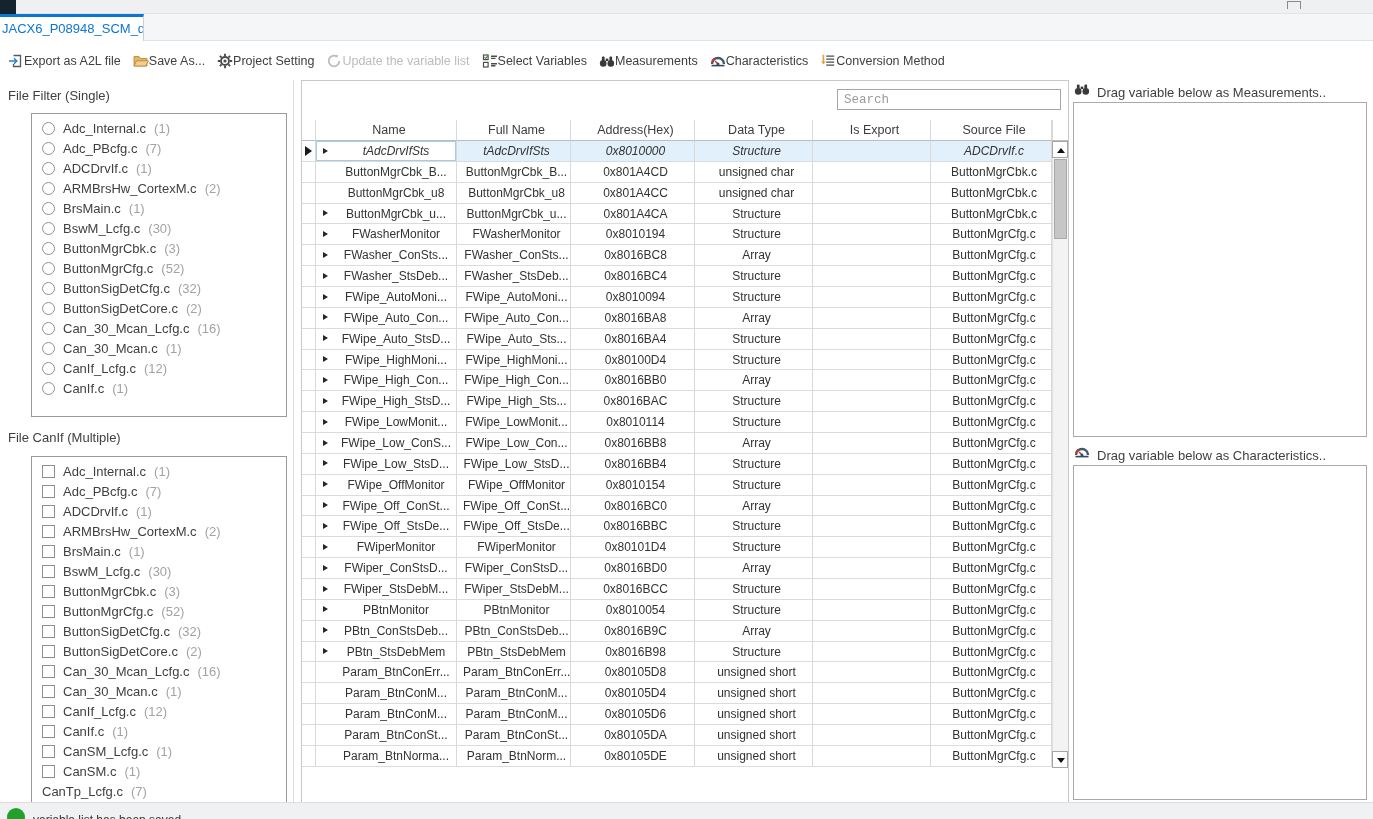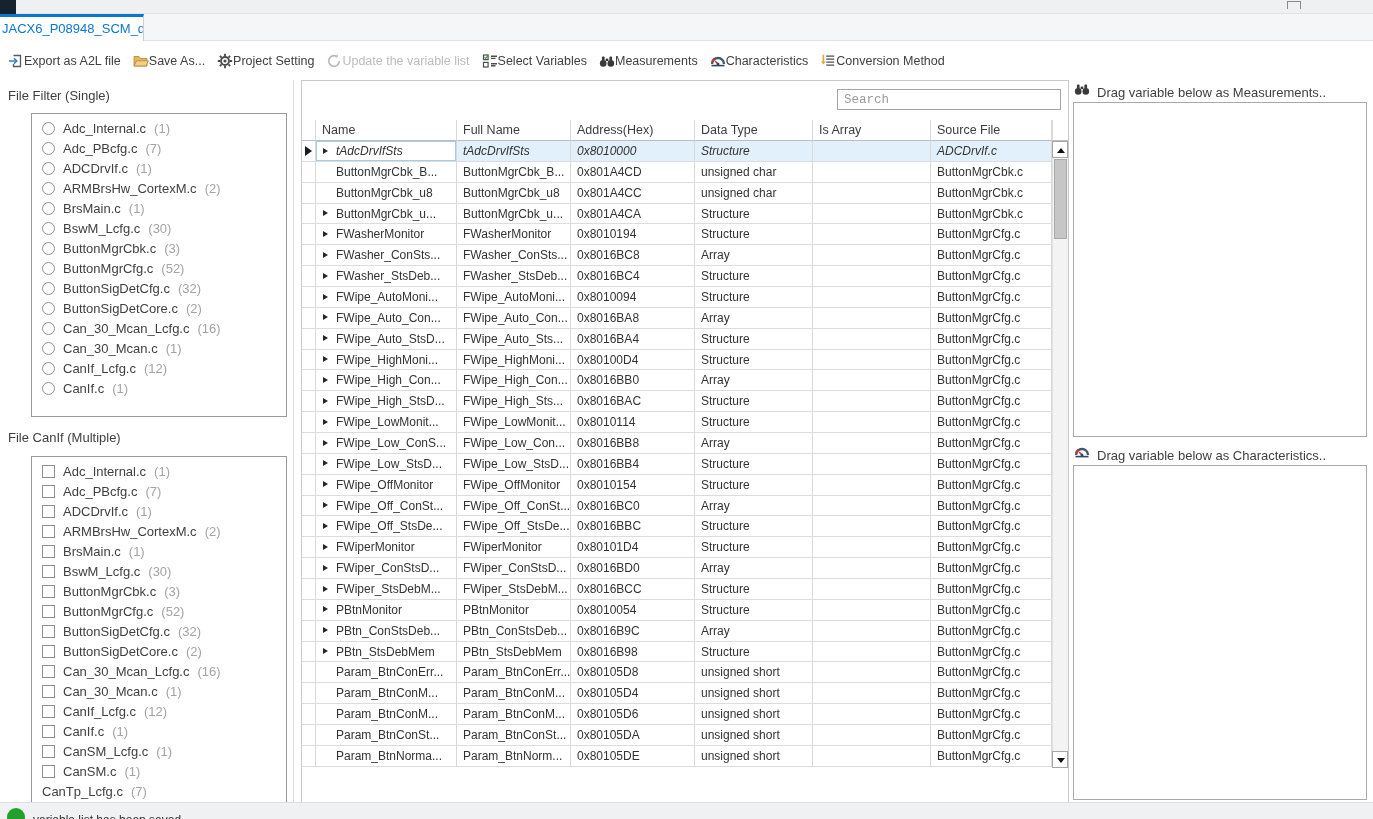--- a/index.html
+++ b/index.html
@@ -37,21 +37,21 @@
   .checkbox { width:13px; height:13px; border:1px solid #8f8f8f; background:#fff; flex:0 0 13px; }
 
   .vsep { position:absolute; left:293px; top:80px; width:1px; height:722px; background:#dcdcdc; }
 
   
   .center-panel { position:absolute; left:301px; top:80px; width:768px; height:727px; border:1px solid #c9c9c9; background:#ffffff; }
   .search-input { position:absolute; right:7px; top:8px; width:224px; height:21px; border:1px solid #a6a6a6; font-family:Liberation Mono, monospace; font-size:12.5px; color:#444; padding:0 6px; outline:none; }
   .search-input::placeholder { color:#9a9a9a; }
 
   .grid { position:absolute; left:0; top:39px; width:750px; }
-  .grow { display:grid; grid-template-columns:14px 141px 114px 124px 118px 118px 121px; }
+  .grow { display:grid; grid-template-columns:14px 141px 114px 124px 118px 118px 121px;text-align:center; }
   .ghead { height:21px; }
   .ghead .gc { border-bottom:1px solid #bdbdbd; font-size:12.5px; color:#3c3c3c; line-height:20px; }
   .gc { border-right:1px solid #d9d9d9; padding-left:6px; white-space:nowrap; overflow:hidden; background:#fff; }
   .trow .gc { height:20.87px; line-height:20.5px; font-size:12px; color:#333; border-bottom:1px solid #dcdcdc; }
   .gc.rh { padding-left:0; position:relative; }
   .gc.namec { position:relative; padding-left:20px; }
   .expander { position:absolute; left:7px; top:6.5px; width:0; height:0; border-left:5px solid #262626; border-top:3.5px solid transparent; border-bottom:3.5px solid transparent; }
   .trow.sel .gc { background:#e1f0fa;font-style:italic; }
   .trow.sel .gc.rh { background:#fbfdfe; }
   .trow.sel .gc.namec { background:#ffffff; box-shadow:inset 0 0 0 1px #a5cde6; }
@@ -354,21 +354,21 @@
 <div class="center-panel">
   <input class="search-input" type="text" placeholder="Search" style="">
 
   <div class="grid">
     <div class="grow ghead">
       <div class="gc rh"></div>
       <div class="gc">Name</div>
       <div class="gc">Full Name</div>
       <div class="gc">Address(Hex)</div>
       <div class="gc">Data Type</div>
-      <div class="gc">Is Array</div>
+      <div class="gc">Is Export</div>
       <div class="gc">Source File</div>
     </div>
     <div id="grid-body">
         <div class="grow trow sel">
           <div class="gc rh">
             <div class="rowptr"></div>
           </div>
           <div class="gc namec"><span class="expander"></span><span>tAdcDrvIfSts</span></div>
           <div class="gc">tAdcDrvIfSts</div>
           <div class="gc">0x8010000</div>

